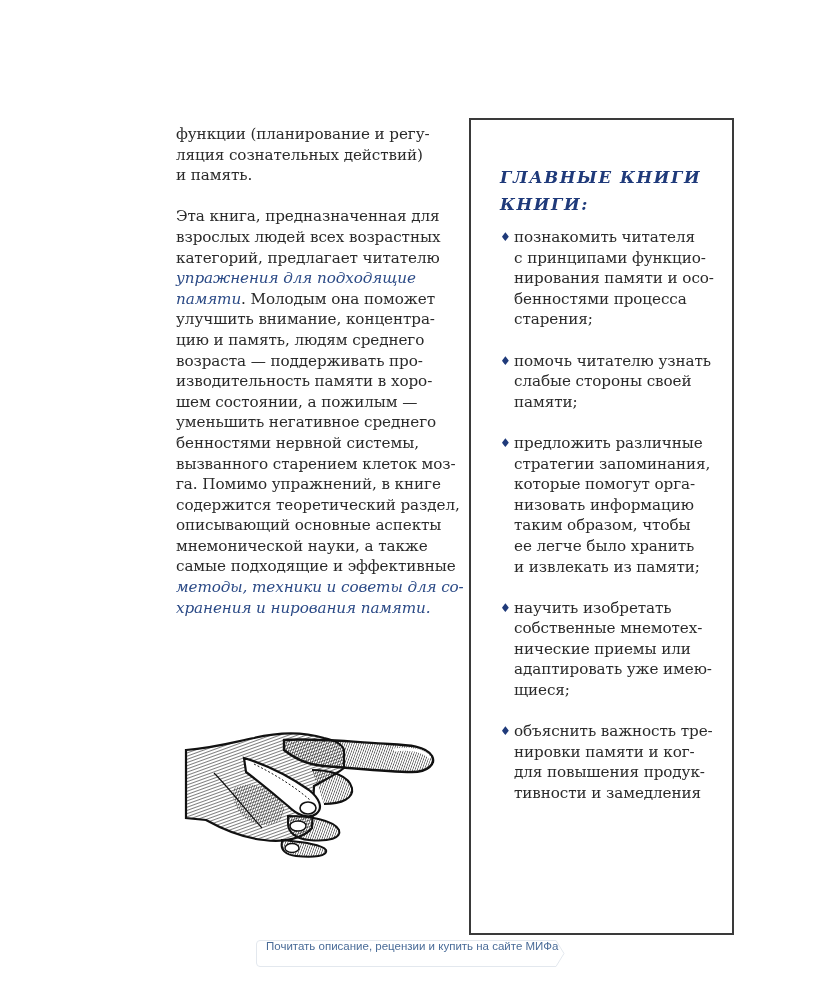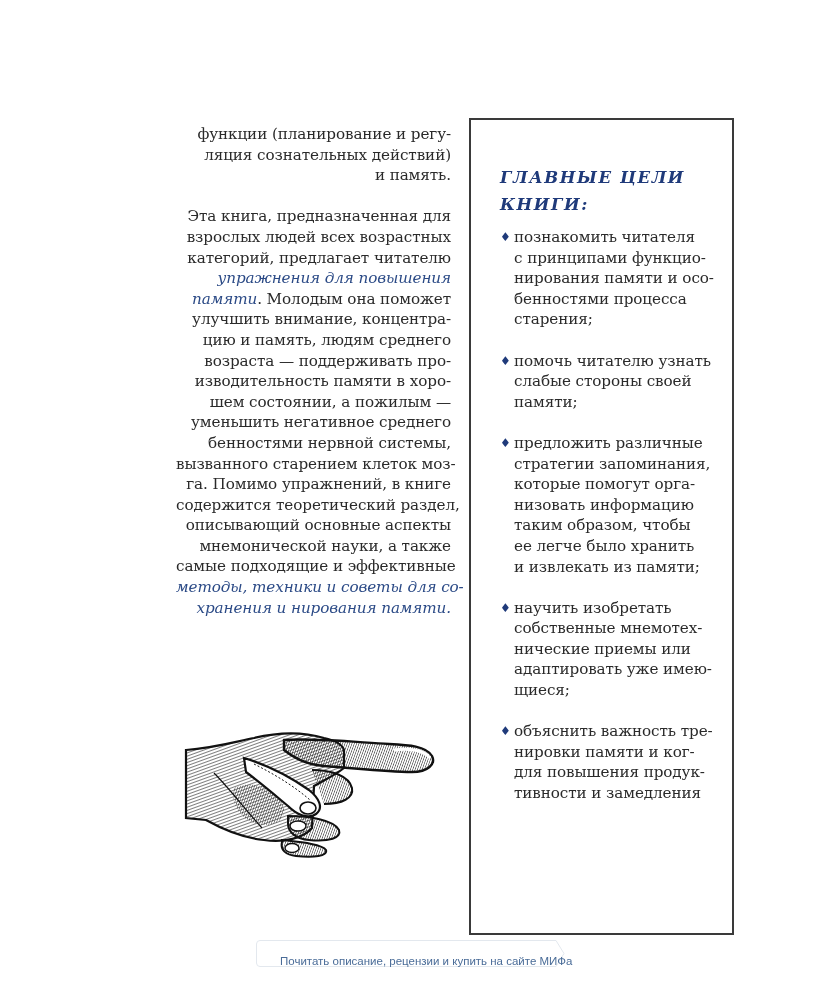--- a/index.html
+++ b/index.html
@@ -6,21 +6,21 @@
   body {
     width: 823px; height: 1001px; position: relative; overflow: hidden;
     background: #ffffff;
     font-family: "DejaVu Serif", "Liberation Serif", serif;
     color: #2a2a2a;
   }
   .left-col {
     position: absolute; left: 176px; top: 124px; width: 275px;
     font-size: 15.2px; line-height: 20.6px; letter-spacing: -0.1px;
   }
-  .left-col p { margin: 0; text-align: right; }
+  .left-col p { margin: 0; }
   .left-col p + p { margin-top: 20.6px; }
   .line { display: block; white-space: nowrap; }
   .em-link {
     font-style: italic; color: #2b4a86;
   }
   .hand {
     position: absolute; left: 184px; top: 728px; width: 254px; height: 130px;
   }
   .goals-box {
     position: absolute; left: 469px; top: 118px; width: 261px; height: 813px;
@@ -38,42 +38,42 @@
     margin: 0; padding: 0; list-style: none;
     font-size: 15.2px; line-height: 20.6px; letter-spacing: -0.1px;
   }
   .goals-list li { position: relative; padding-left: 14px; }
   .goals-list li + li { margin-top: 20.6px; }
   .bullet {
     position: absolute; left: 0; top: 0; color: #1f3a7a; font-size: 12px;
   }
   .footer-link {
     position: absolute; left: 256px; top: 940px; height: 27px; width: 300px;
-    display: flex; align-items: flex-end;
+    display: flex; align-items: flex-start;
     font-family: "Liberation Sans", "DejaVu Sans", sans-serif;
     font-size: 11.5px; color: #4a6c98; letter-spacing: 0;
-    cursor: pointer; padding-left: 24px; box-sizing: border-box;
+    cursor: pointer; padding-left: 10px; box-sizing: border-box;
   }
   .footer-link svg.pill-bg { position: absolute; left: 0; top: 0; }
   .footer-link span { position: relative; white-space: nowrap; }
 </style>
 </head>
 <body>
 
 <div class="left-col">
   <p>
     <span class="line">функции (планирование и регу-</span>
     <span class="line">ляция сознательных действий)</span>
     <span class="line">и память.</span>
   </p>
   <p>
     <span class="line"><span>Эта книга, предназначенная для</span></span>
     <span class="line"><span>взрослых людей всех возрастных</span></span>
     <span class="line"><span>категорий, предлагает читателю</span></span>
-    <span class="line"><span class="em-link">упражнения для повышения</span></span>
+    <span class="line"><span class="em-link">упражнения для подходящие</span></span>
     <span class="line"><span class="em-link">памяти</span><span>. Молодым она поможет</span></span>
     <span class="line"><span>улучшить внимание, концентра-</span></span>
     <span class="line"><span>цию и память, людям среднего</span></span>
     <span class="line"><span>возраста — поддерживать про-</span></span>
     <span class="line"><span>изводительность памяти в хоро-</span></span>
     <span class="line"><span>шем состоянии, а пожилым —</span></span>
     <span class="line"><span>уменьшить негативное среднего</span></span>
     <span class="line"><span>бенностями нервной системы,</span></span>
     <span class="line"><span>вызванного старением клеток моз-</span></span>
     <span class="line"><span>га. Помимо упражнений, в книге</span></span>
@@ -110,21 +110,21 @@
   <ellipse cx="114" cy="98" rx="8" ry="5" fill="#fff" stroke="#111" stroke-width="1.4"></ellipse>
   <path d="M98 112 C115 114 138 116 142 122 C144 128 130 130 112 128 C102 127 96 122 98 114 Z" fill="url(#hatch2)" stroke="#111" stroke-width="2"></path>
   <ellipse cx="108" cy="120" rx="7" ry="4.5" fill="#fff" stroke="#111" stroke-width="1.4"></ellipse>
 
   <path d="M50 60 C70 50 95 62 100 80 C102 92 90 100 72 96 C58 92 46 76 50 60 Z" fill="url(#hatch2)" opacity="0.85"></path>
   <path d="M30 45 C45 60 60 80 78 100" fill="none" stroke="#111" stroke-width="1.2"></path>
 </svg>
 
 <div class="goals-box">
   <div class="goals-title">
-    <span class="line">ГЛАВНЫЕ ЦЕЛИ</span>
+    <span class="line">ГЛАВНЫЕ КНИГИ</span>
     <span class="line">КНИГИ:</span>
   </div>
   <ul class="goals-list">
     <li>
       <span class="bullet">♦</span>
       <span class="line">познакомить читателя</span>
       <span class="line">с принципами функцио-</span>
       <span class="line">нирования памяти и осо-</span>
       <span class="line">бенностями процесса</span>
       <span class="line">старения;</span>

